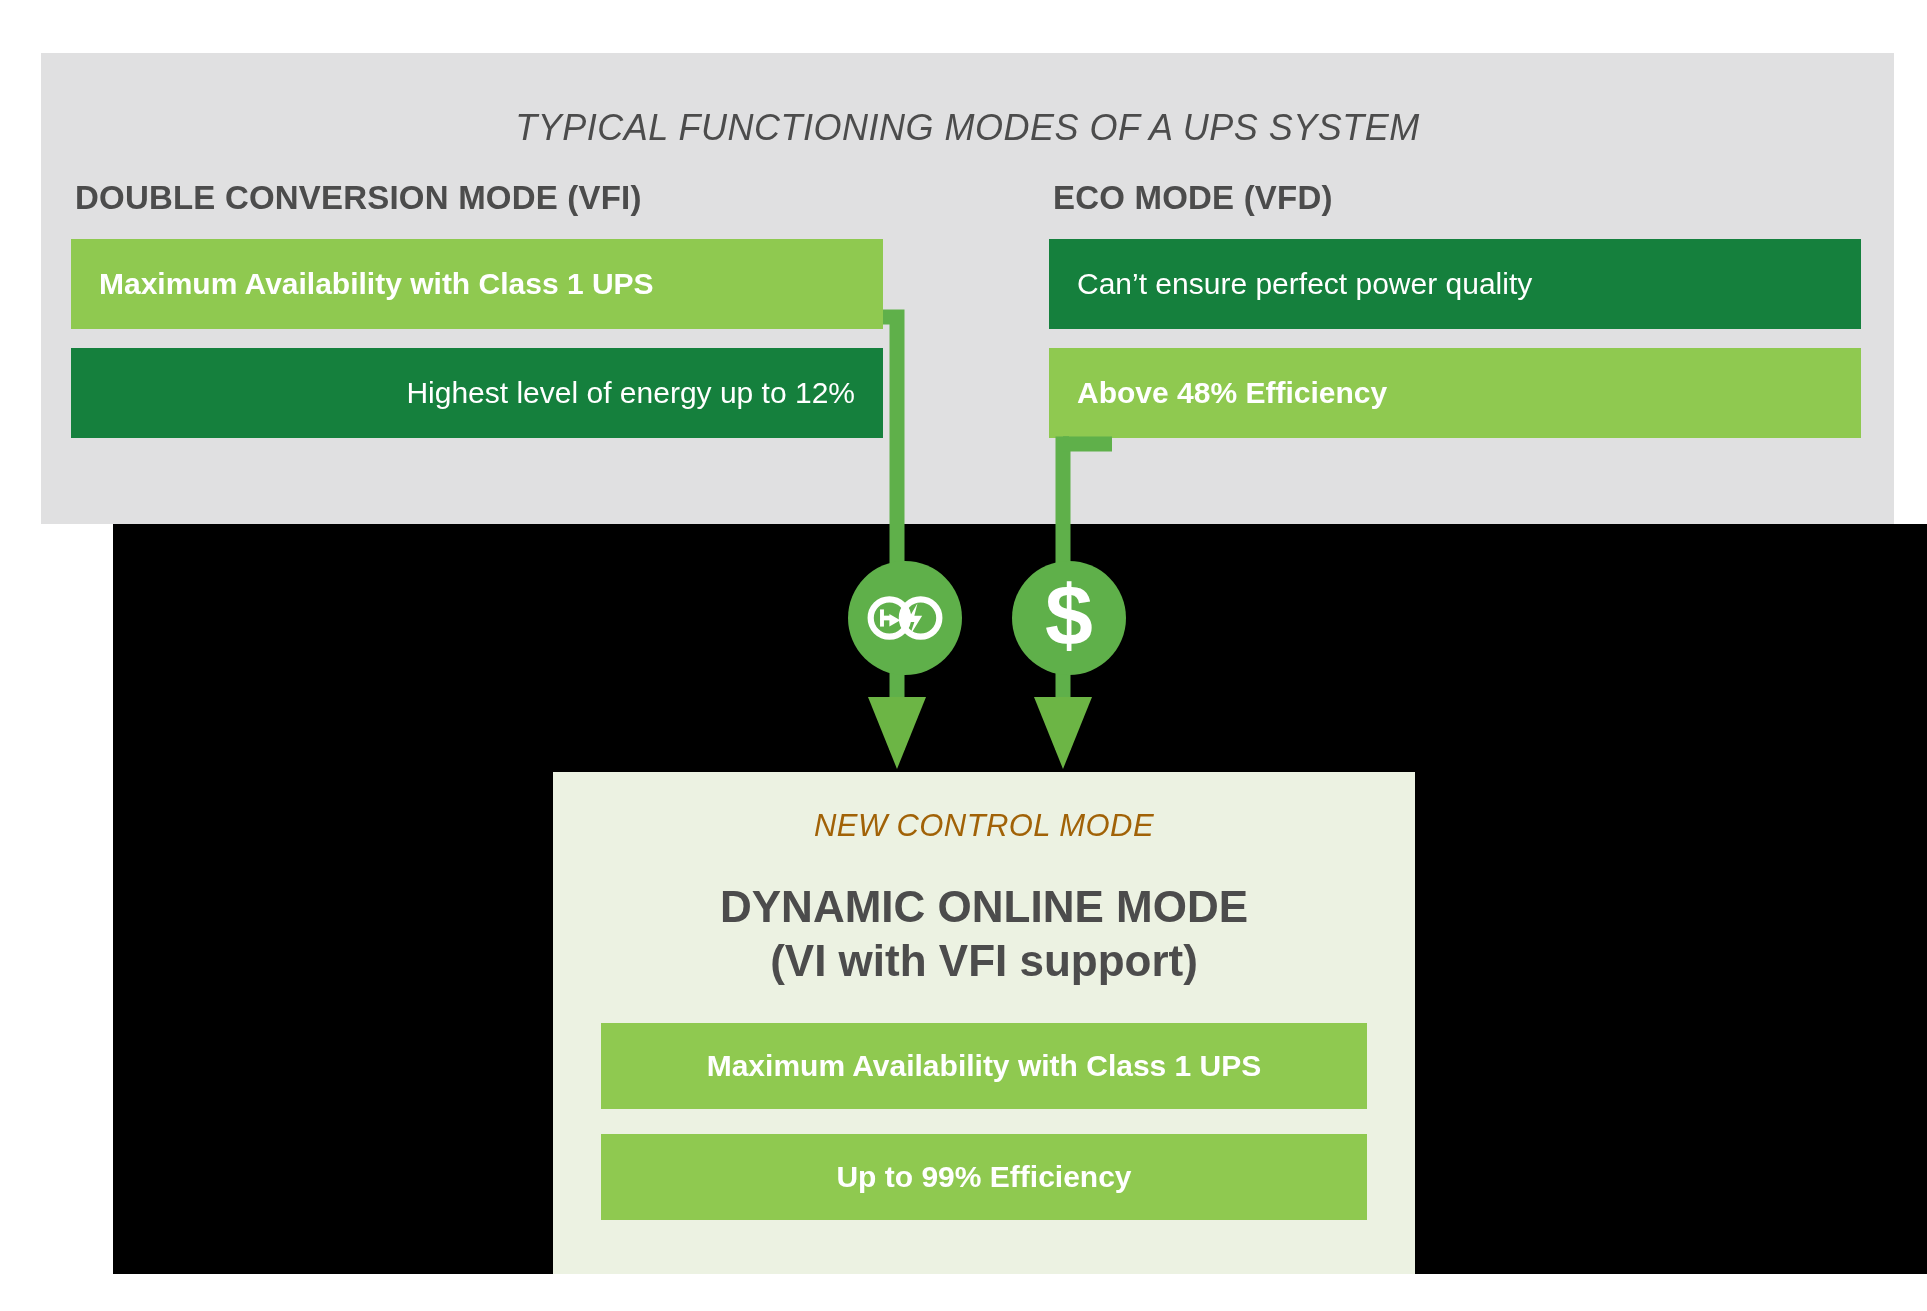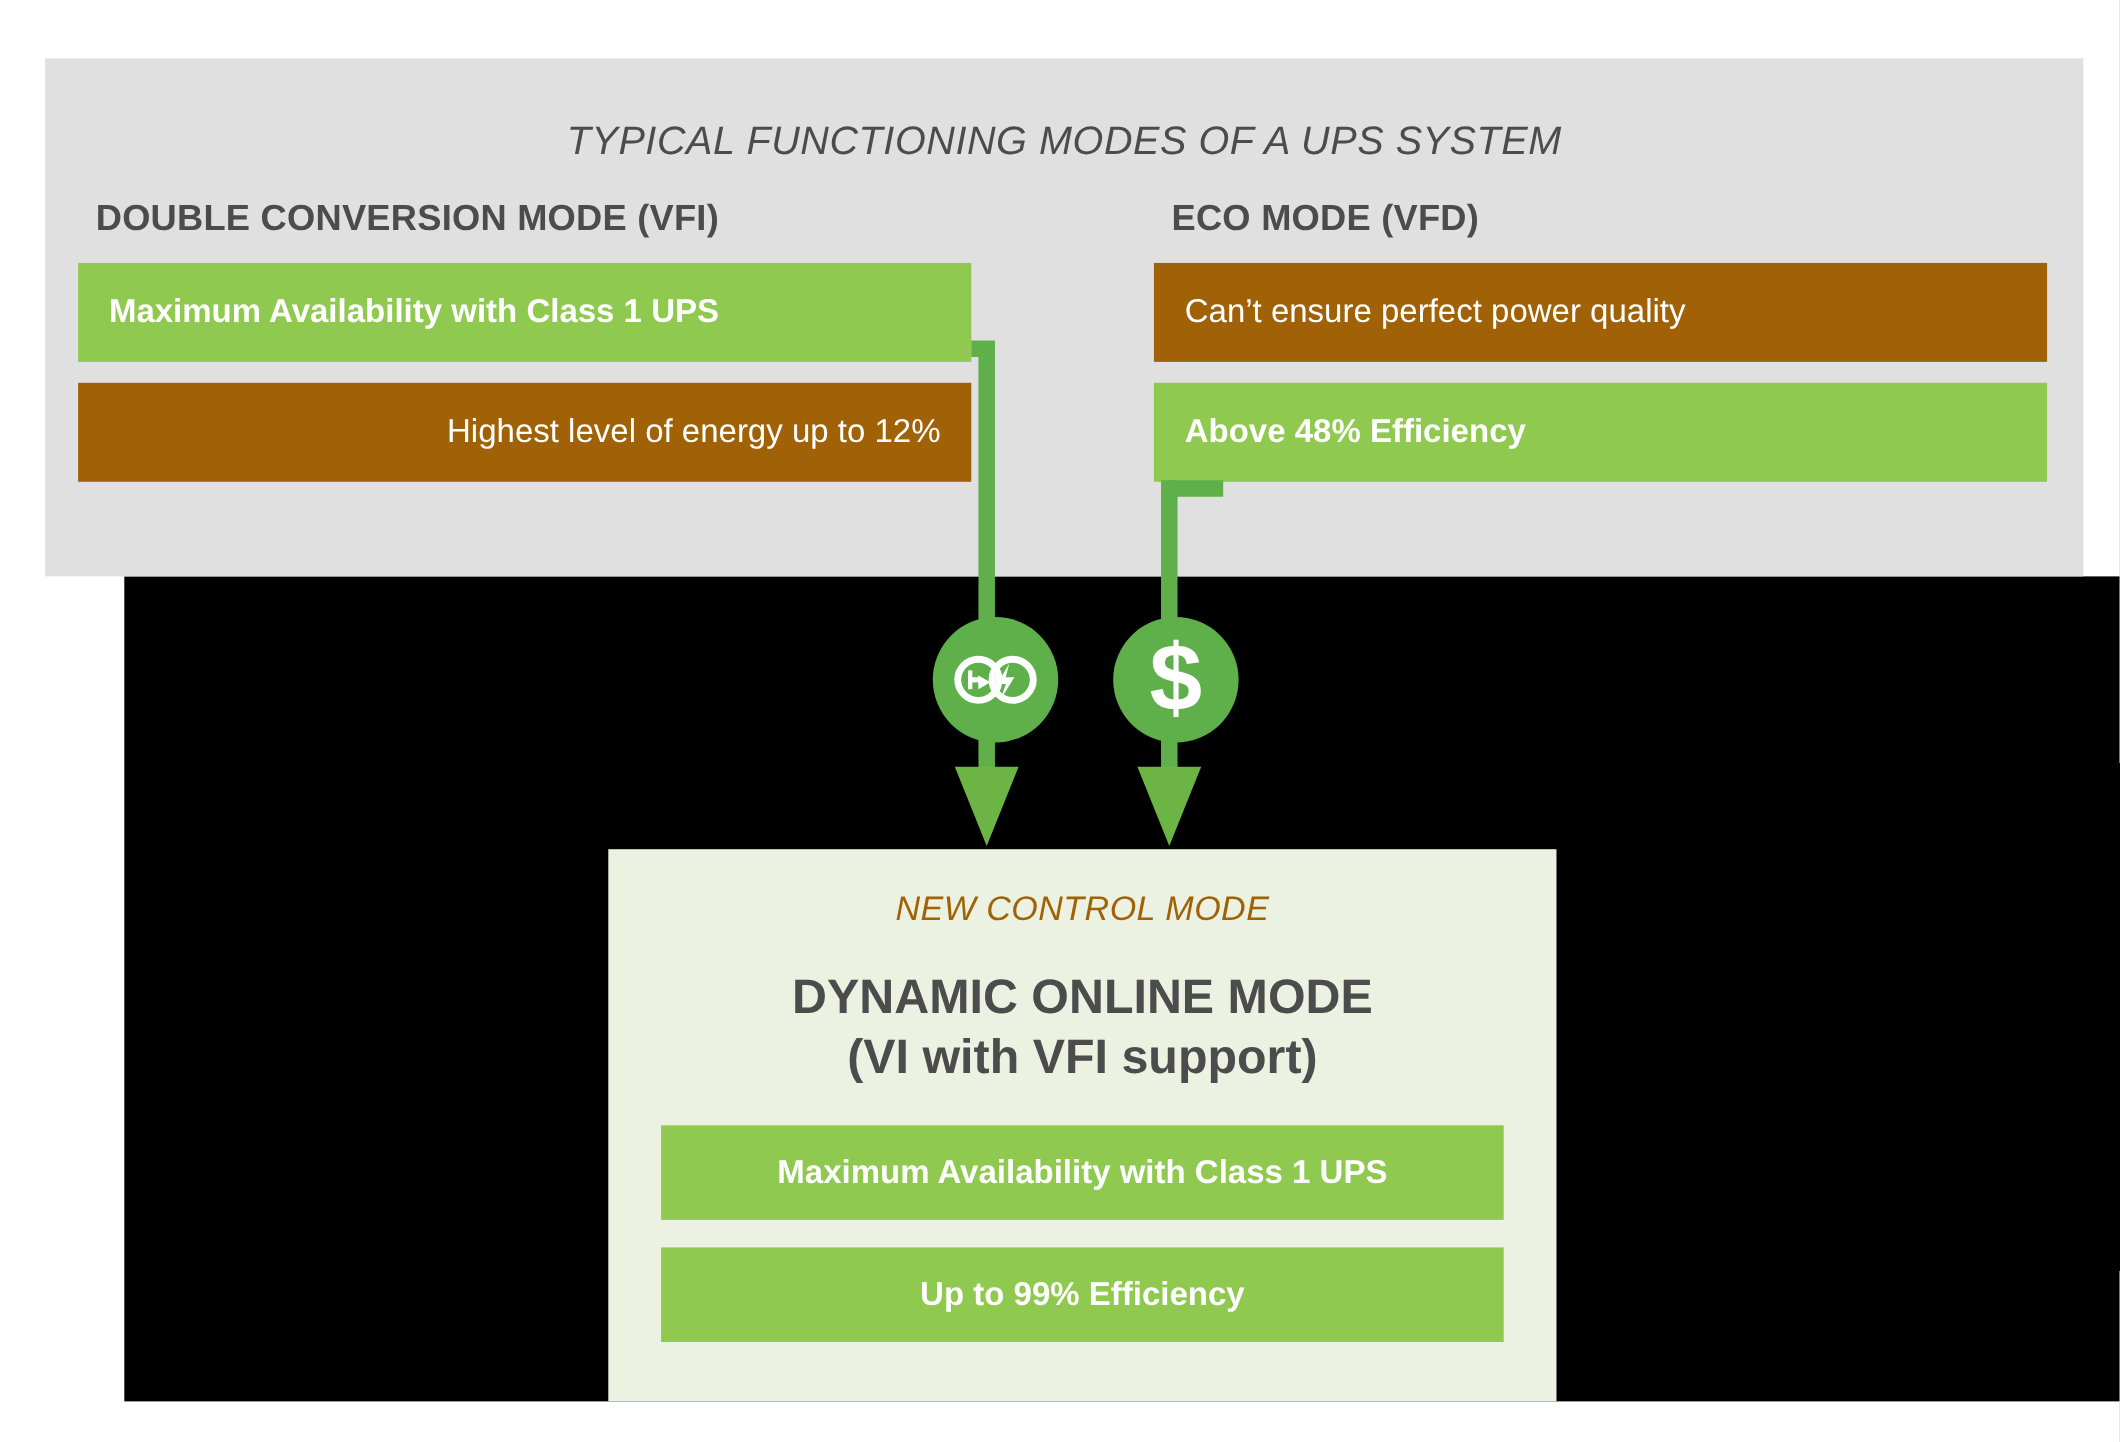--- a/index.html
+++ b/index.html
@@ -63,36 +63,36 @@
     width: 812px;
   }
   .col-left  { left: 71px; }
   .col-right { left: 1049px; }
 
   .col-heading {
     font-size: 33px;
     font-weight: bold;
     color: #4c4c4c;
     letter-spacing: 0.2px;
-    margin: 0 0 23px 16px;
+    margin: 0 0 23px 4px;
     line-height: 1.1;
   }
 
   .bar {
     height: 90px;
     display: flex;
     align-items: center;
     box-sizing: border-box;
     padding: 0 28px;
     font-size: 30px;
     color: #ffffff;
     margin-bottom: 19px;
   }
   .bar-green { background: #8fc950; font-weight: bold; }
-  .bar-gray  { background: #a16207; font-weight: 400; }
+  .bar-gray  { background: #15803d; font-weight: 400; }
   .align-left  { justify-content: flex-start; }
   .align-right { justify-content: flex-end; }
 
   
   .connector-svg {
     position: absolute;
     left: 0; top: 0;
     width: 1927px;
     height: 1311px;
     pointer-events: none;

